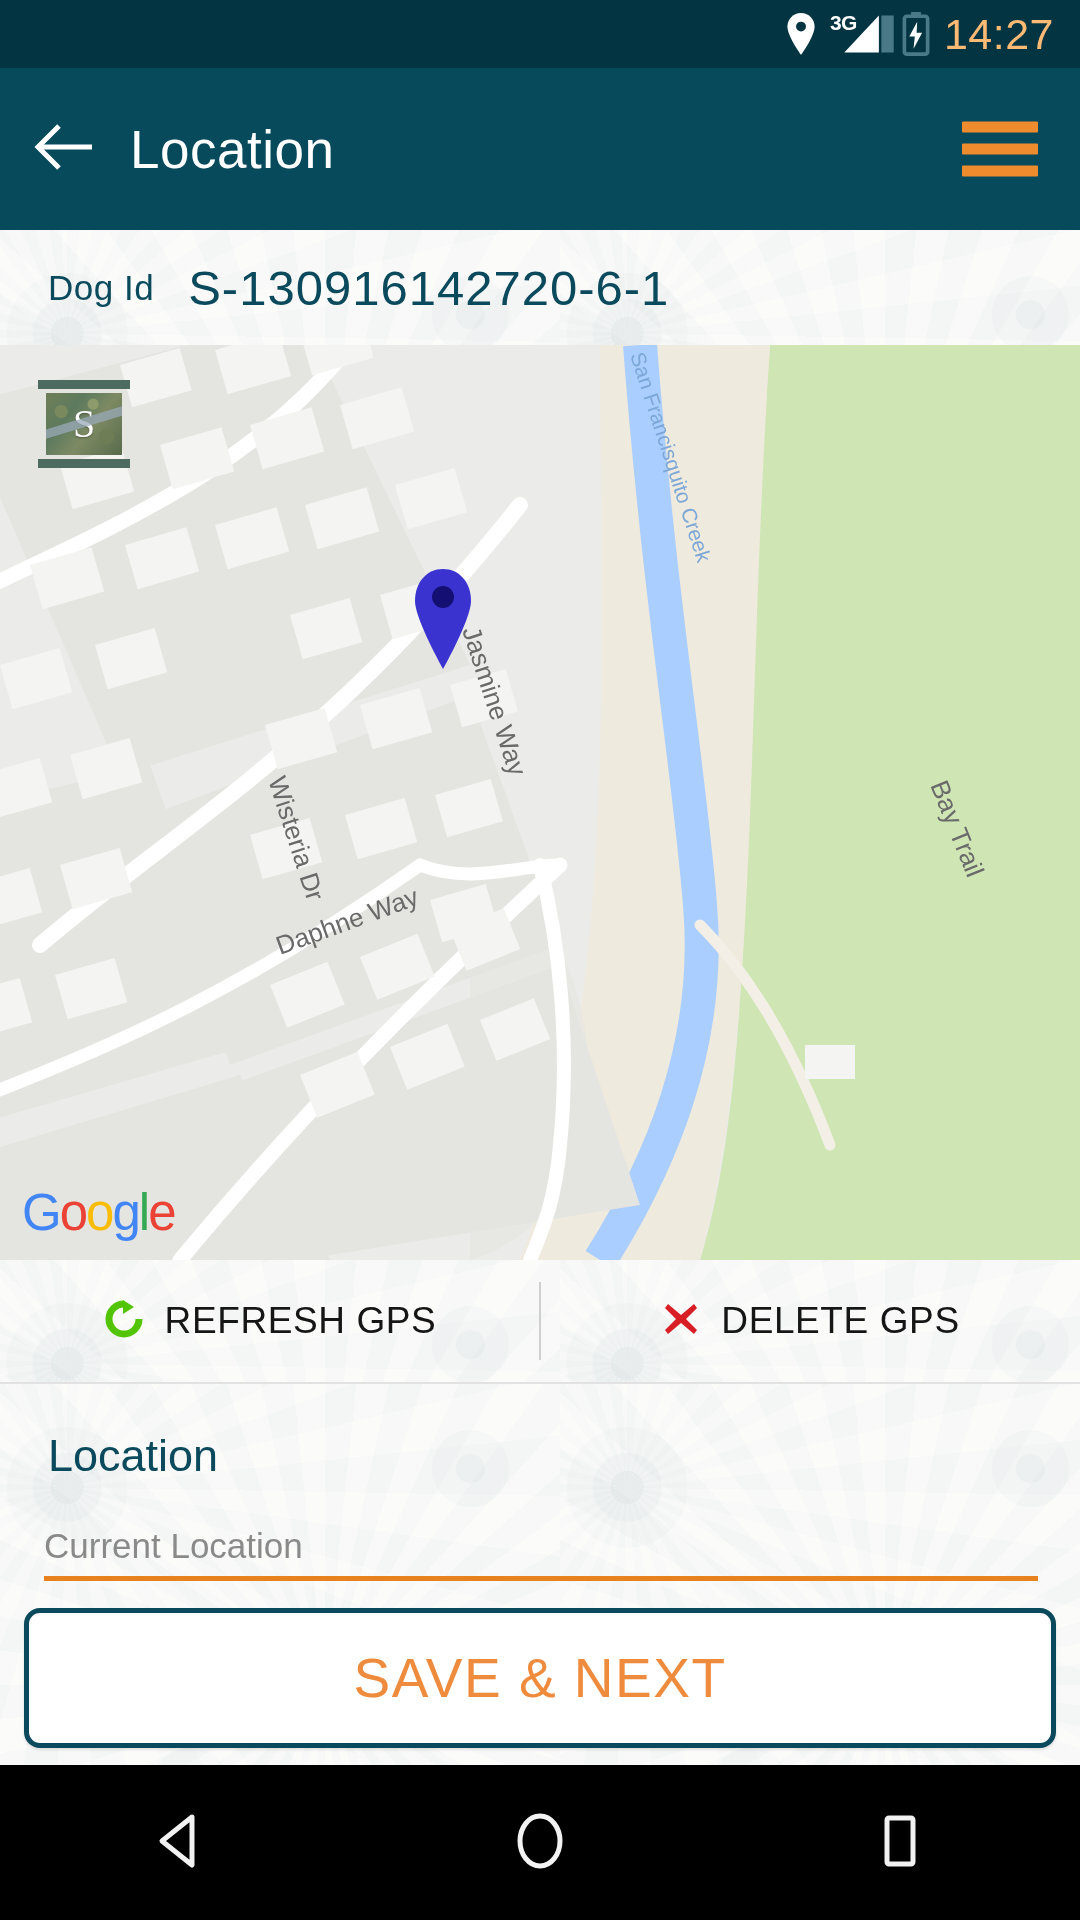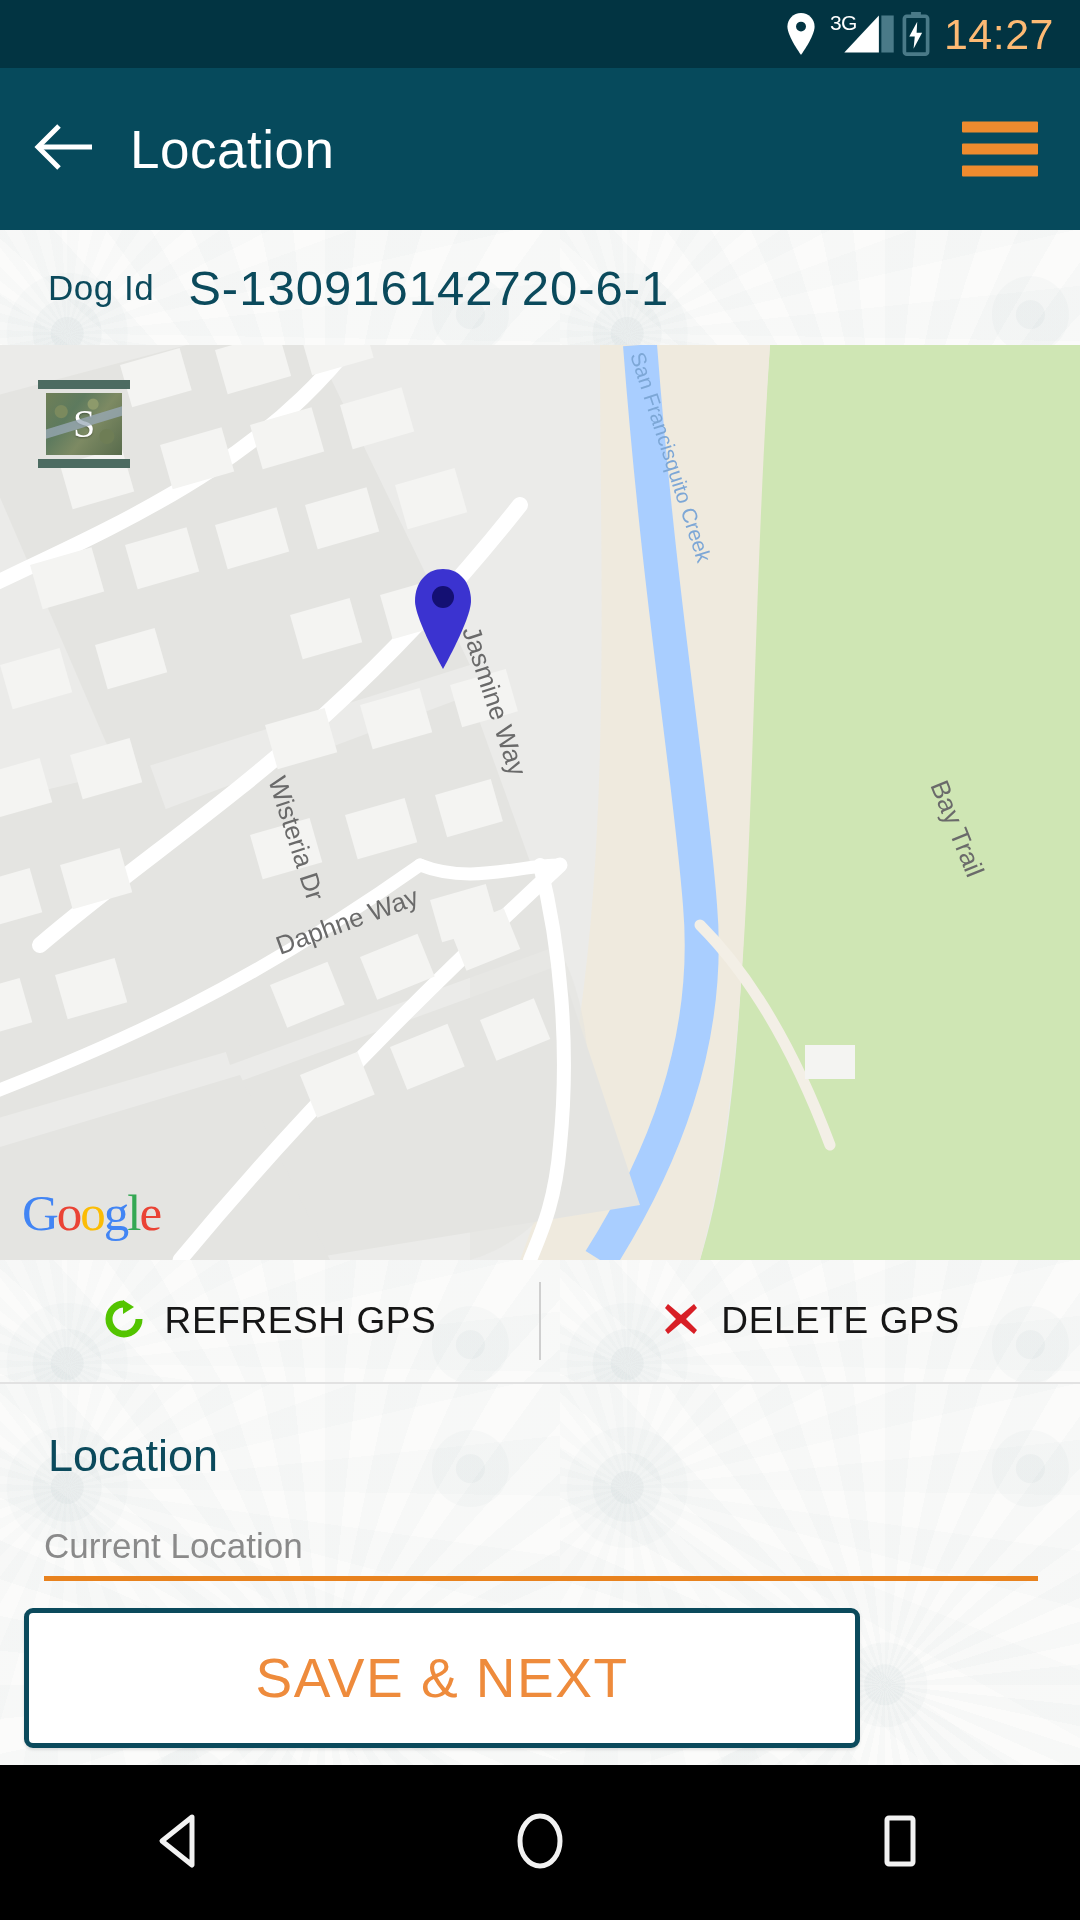--- a/index.html
+++ b/index.html
@@ -17,21 +17,21 @@
     justify-content:flex-end; padding-right:26px; gap:14px;
   }
   .sb-icon{ display:flex; align-items:center; }
   .sb-time{
     color:#fdba74; font-size:43px; letter-spacing:0.5px;
     font-family:"Liberation Sans", sans-serif;
   }
   .net3g{ position:relative; width:58px; height:42px; }
   .net3g .lbl{
     position:absolute; top:-2px; left:0; color:#fff;
-    font-size:21px; font-weight:normal; letter-spacing:-.5px;
+    font-size:21px; font-weight:bold; letter-spacing:-.5px;
   }
 
   
   .appbar{
     position:absolute; top:68px; left:0; width:1080px; height:162px;
     background:#064A5C; display:flex; align-items:center;
   }
   .back-btn{ width:130px; display:flex; align-items:center; justify-content:center; cursor:pointer; }
   .appbar-title{
     color:#ffffff; font-size:53px; font-weight:300; letter-spacing:.5px;
@@ -111,21 +111,21 @@
   }
   .sat-thumb:before{
     content:""; position:absolute; left:-10%; top:38%;
     width:130%; height:9px; background:#9aa9b8; opacity:.75;
     transform:rotate(-17deg);
   }
 
   
   .glogo{
     position:absolute; left:22px; bottom:18px; z-index:9;
-    font-family:Liberation Serif, serif;
+    font-family:Liberation Sans, sans-serif;
     font-size:51px; letter-spacing:-2px; font-weight:400;
   }
   .glogo span{ display:inline-block; }
   .g1{color:#4285F4;} .g2{color:#EA4335;} .g3{color:#FBBC05;}
   .g4{color:#4285F4;} .g5{color:#34A853;} .g6{color:#EA4335;}
 
   
   .gps-row{
     position:absolute; top:1260px; left:0; width:1080px; height:122px;
     display:flex; align-items:center;
@@ -153,22 +153,22 @@
   .loc-input{
     width:100%; border:none; outline:none; background:transparent;
     font-family:"Liberation Sans", sans-serif;
     font-size:35px; font-weight:300; color:#3b3b3b; padding:0 0 10px 0;
   }
   .loc-input::placeholder{ color:#8a8a8a; opacity:1; }
   .loc-underline{ width:100%; height:5px; background:#E8821E; }
 
   
   .save-btn{
-    position:absolute; left:24px; top:1608px; width:836px; height:140px;
-    background:#ffffff; border:5px solid #0B4A5C; border-radius:9px;
+    position:absolute; left:24px; top:1608px; width:1032px; height:140px;
+    background:#ffffff; border:5px solid #0B4A5C; border-radius:16px;
     display:flex; align-items:center; justify-content:center; cursor:pointer;
     box-shadow:0 2px 3px rgba(0,0,0,.10);
   }
   .save-btn .lbl{
     color:#EE8B3C; font-size:55px; letter-spacing:1.5px; font-weight:400;
   }
 
   
   .navbar{
     position:absolute; bottom:0; left:0; width:1080px; height:155px;

